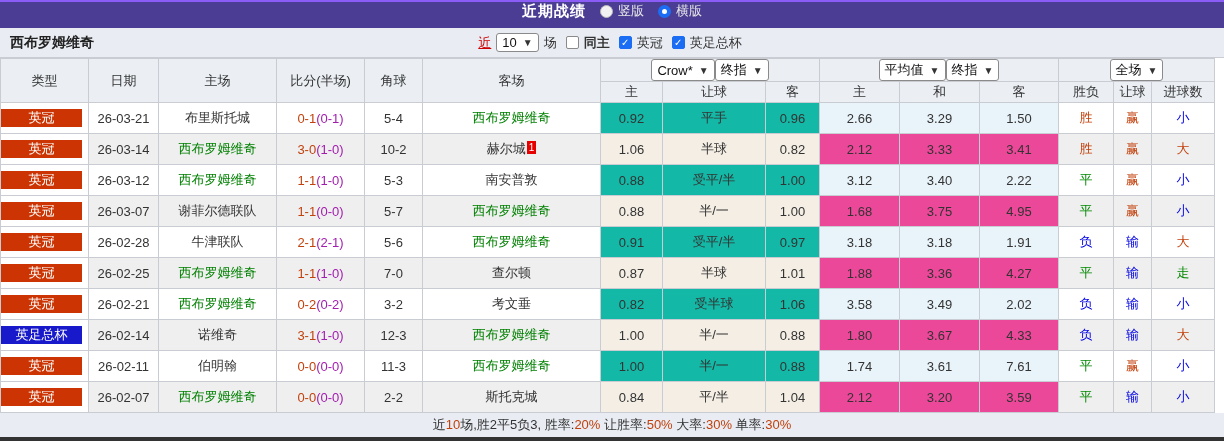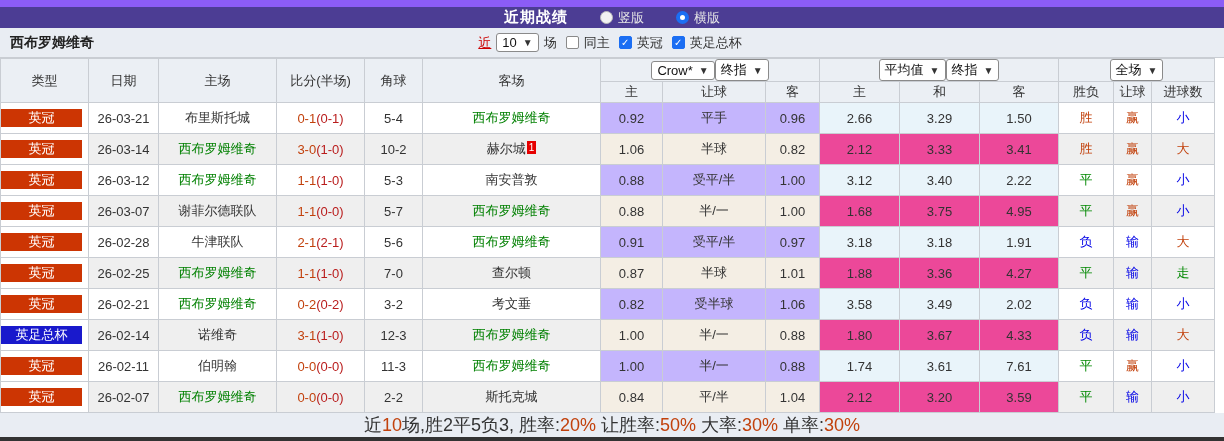--- a/index.html
+++ b/index.html
@@ -1,20 +1,20 @@
 <!DOCTYPE html>
 <html><head>
 <meta charset="utf-8">
 <style>
   * { margin:0; padding:0; box-sizing:border-box; }
   body { font-family:"Liberation Sans","DejaVu Sans",sans-serif; background:#fff; }
   #app { width:1224px; height:441px; background:#fff; display:flex; flex-direction:column; overflow:hidden; font-size:13px; color:#333; }
 
   
-  .topbar { height:28px; background:#4c3d94; border-top:7px solid #8b5cf6; display:flex; align-items:center; justify-content:center; gap:32px; color:#fff; flex:0 0 auto; }
+  .topbar { height:28px; background:#4c3d94; border-top:2px solid #8b5cf6; display:flex; align-items:flex-start; justify-content:center; gap:14px; color:#fff; flex:0 0 auto; }
   .topbar .title { font-size:15px; font-weight:bold; letter-spacing:1px; }
   .radio-wrap { display:flex; align-items:center; gap:5px; cursor:pointer; }
   .radio { width:13px; height:13px; border-radius:50%; background:#f2f2f2; border:1px solid #bbb; display:inline-block; }
   .radio.checked { background:#fff; border:4px solid #1b6ef3; }
   .radio-label { font-size:13px; color:#e5e5e5; }
 
   
   .filterbar { height:30px; background:#e9edf3; display:flex; align-items:center; justify-content:center; position:relative; gap:5px; flex:0 0 auto; border-bottom:1px solid #c9cdd3; }
   .team-name { position:absolute; left:10px; font-size:14px; font-weight:bold; color:#222; }
   .link-red { color:#cc0000; text-decoration:underline; cursor:pointer; }
@@ -25,39 +25,39 @@
   .cb-label { margin-right:4px; }
 
   
   table { border-collapse:collapse; table-layout:fixed; width:1214px; flex:0 0 auto; }
   td, th { border:1px solid #c9cdd3; text-align:center; vertical-align:middle; font-weight:normal; overflow:hidden; white-space:nowrap; }
   thead tr { height:21px; }
   thead td { background:#ebeff4; color:#333; }
   tbody tr { height:31px; }
   tr.odd td { background:#ffffff; }
   tr.even td { background:#efefef; }
-  tr.odd td.c-odds { background:#c4b5fd; }
+  tr.odd td.c-odds { background:#14b8a6; }
   tr.even td.c-odds { background:#f4eee4; }
   tr.odd td.c-avg { background:#e9f4fa;margin-top:36px; }
   tr.even td.c-avg { background:#ec4899; }
   td.c-type { padding:1px 6px 1px 0; background:#fff !important; }
   td.c-type .badge { height:100%; display:flex; align-items:center; justify-content:center; color:#fff; }
   .type-red .badge { background:#cc3503; }
   .type-blue .badge { background:#1919cc; }
   .clr-red { color:#c2410c; }
   .clr-blue { color:#0000e6; }
   .clr-green { color:#008800; }
   .clr-dark { color:#333; }
   .team-green { color:#008000; }
-  .score-ht { color:#b91c1c; }
+  .score-ht { color:#a21caf; }
   .away-badge { display:inline-block; background:#e60000; color:#fff; font-size:10px; line-height:13px; height:13px; padding:0 2px; vertical-align:text-top; margin-left:1px; }
-  .hdr-selects { display:flex; align-items:center; justify-content:center; }
+  .hdr-selects { display:flex; justify-content:center; }
 
   
-  .footer { flex:1 1 auto; background:#e9edf3; display:flex; align-items:center; justify-content:center; font-size:18px; }
+  .footer { flex:1 1 auto; background:#e9edf3; display:flex; align-items:center; justify-content:center; font-size:13px; }
   .bottom-strip { height:4px; background:#333; flex:0 0 auto; }
 </style>
 </head>
 <body>
 
 <div id="app">
 
   <div class="topbar">
     <span class="title">近期战绩</span>
     <span class="radio-wrap">
@@ -72,21 +72,21 @@
 
   <div class="filterbar">
     <span class="team-name">西布罗姆维奇</span>
     <span class="link-red">近</span>
     <span class="select">
       <span>10</span>
       <span class="chev">▼</span>
     </span>
     <span style="margin-right:4px;">场</span>
     <span class="checkbox"></span>
-    <span class="cb-label" style="margin-left:0;">同主</span>
+    <span class="cb-label" style="margin-left:0;font-weight:bold;">同主</span>
     <span class="checkbox checked">✓</span>
     <span class="cb-label">英冠</span>
     <span class="checkbox checked">✓</span>
     <span class="cb-label">英足总杯</span>
   </div>
 
   <table>
     <colgroup>
       <col style="width:88px">
         <col style="width:70px">

